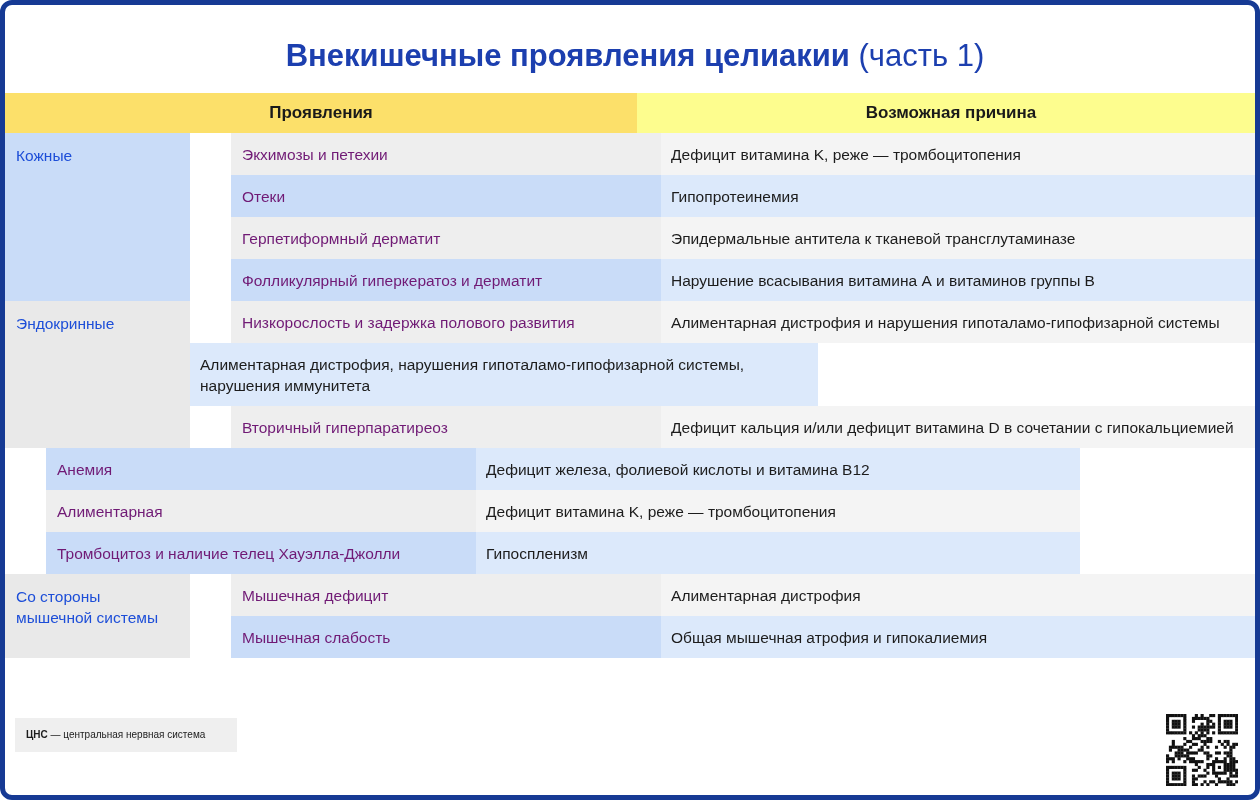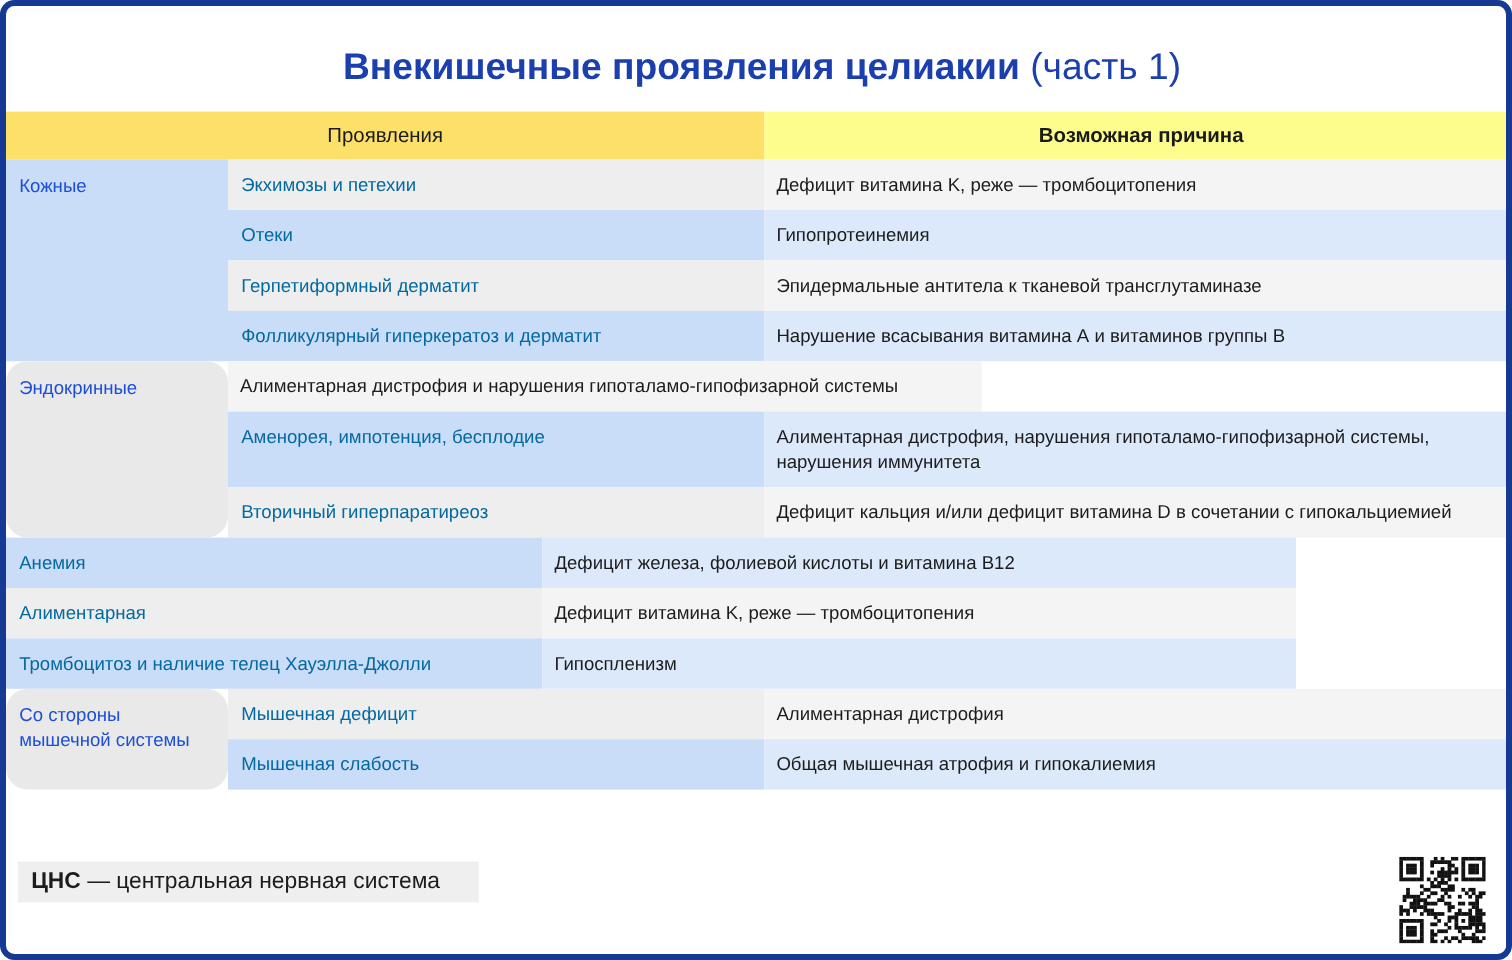--- a/index.html
+++ b/index.html
@@ -32,63 +32,63 @@
   #title .light{font-weight:normal;}
 
   
   #table{
     position:absolute;left:0;top:88px;width:1260px;
   }
   .hdr{display:flex;height:40px;}
   .hdr-c1{
     width:632px;background:#fce06a;
     display:flex;align-items:center;justify-content:center;
-    font-weight:normal;font-size:17px;color:#1a1a1a;
+    font-weight:bold;font-size:17px;color:#1a1a1a;
   }
   .hdr-c2{
     width:628px;background:#fdfd8e;
     display:flex;align-items:center;justify-content:center;
     font-weight:bold;font-size:17px;color:#1a1a1a;
   }
 
   .group{display:flex;}
   .cat{
     width:185px;box-sizing:border-box;
     padding:12px 10px 10px 11px;
     font-size:15.5px;line-height:21px;color:#1d4ed8;
   }
   .cat.blue{background:#c9dcf8;}
-  .cat.gray{background:#e9e9e9;border-radius:18px;}
+  .cat.gray{background:#e9e9e9;}
   .rows{width:1075px;}
   .row{display:flex;}
   .c2{
     width:447px;box-sizing:border-box;
     padding:11px 10px 10px 11px;
-    font-size:15.5px;line-height:21px;color:#0369a1;
+    font-size:15.5px;line-height:21px;color:#701a75;margin-left:41px;
   }
   .c3{
     width:628px;box-sizing:border-box;
     padding:11px 14px 10px 10px;
     font-size:15.5px;line-height:21px;color:#1c1c1c;
   }
   .row.gray .c2{background:#eeeeee;}
   .row.gray .c3{background:#f4f4f4;}
   .row.blue .c2{background:#c9dcf8;}
   .row.blue .c3{background:#dce9fb;}
 
   
   #footer{
     position:absolute;left:5px;bottom:5px;width:1250px;height:86px;
     background:#ffffff;
   }
   #abbrev{
     position:absolute;left:5px;top:14px;
     background:#efefef;
     padding:8px 32px 8px 11px;
-    font-size:19px;color:#1c1c1c;
+    font-size:10px;color:#1c1c1c;
     line-height:18px;
     white-space:nowrap;
   }
   #abbrev .b{font-weight:bold;}
   #qr{
     position:absolute;right:22px;top:10px;
     width:72px;height:72px;
   }
   #qr svg{display:block;}
 </style>
@@ -128,24 +128,24 @@
             <div class="row blue">
               <div class="c2">Фолликулярный гиперкератоз и дерматит</div>
               <div class="c3">Нарушение всасывания витамина А и витаминов группы В</div>
             </div>
           </div>
         </div>
         <div class="group">
           <div class="cat gray">Эндокринные</div>
           <div class="rows">
             <div class="row gray">
+              <div class="c2">Низкорослость и задержка полового развития</div>
               <div class="c3">Алиментарная дистрофия и нарушения гипоталамо-гипофизарной системы</div>
             </div>
             <div class="row blue">
-              <div class="c2">Аменорея, импотенция, бесплодие</div>
               <div class="c3">Алиментарная дистрофия, нарушения гипоталамо-гипофизарной системы, нарушения иммунитета</div>
             </div>
             <div class="row gray">
               <div class="c2">Вторичный гиперпаратиреоз</div>
               <div class="c3">Дефицит кальция и/или дефицит витамина D в сочетании с гипокальциемией</div>
             </div>
           </div>
         </div>
         <div class="group">
           <div class="rows">

